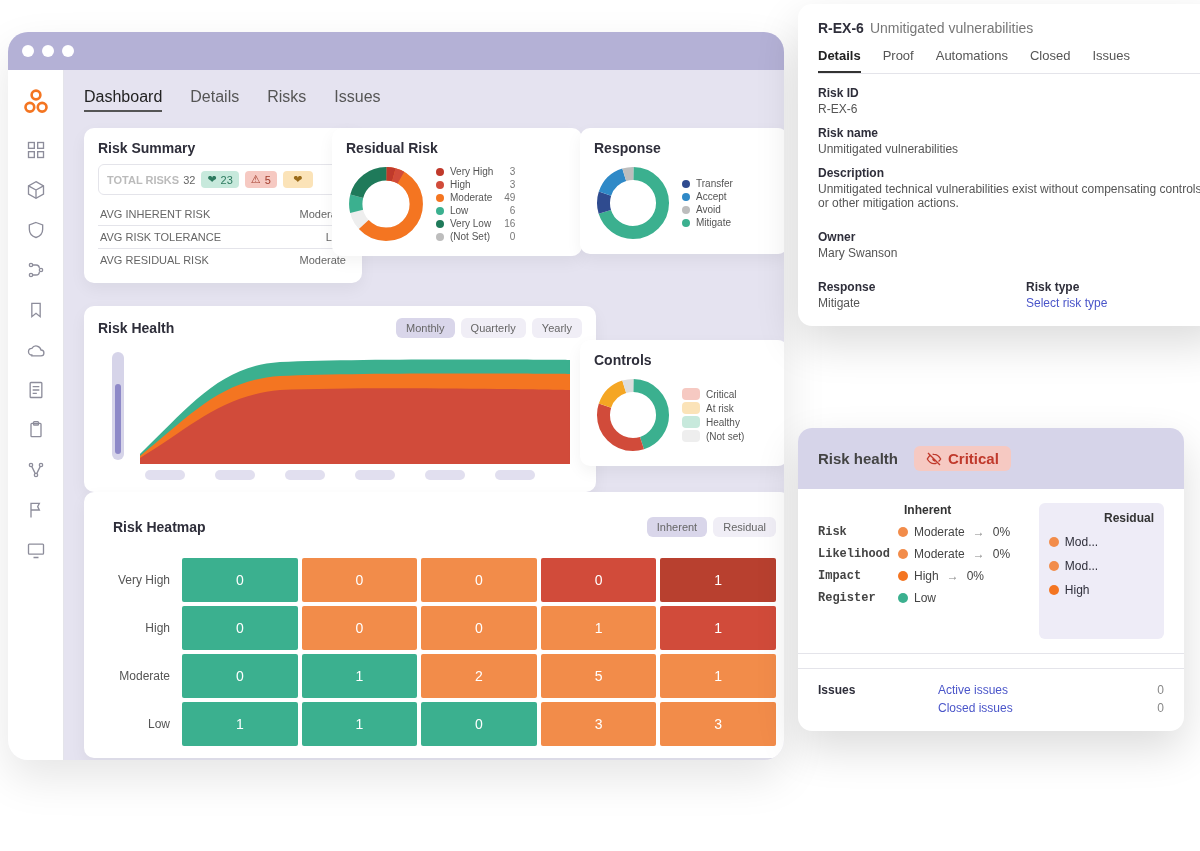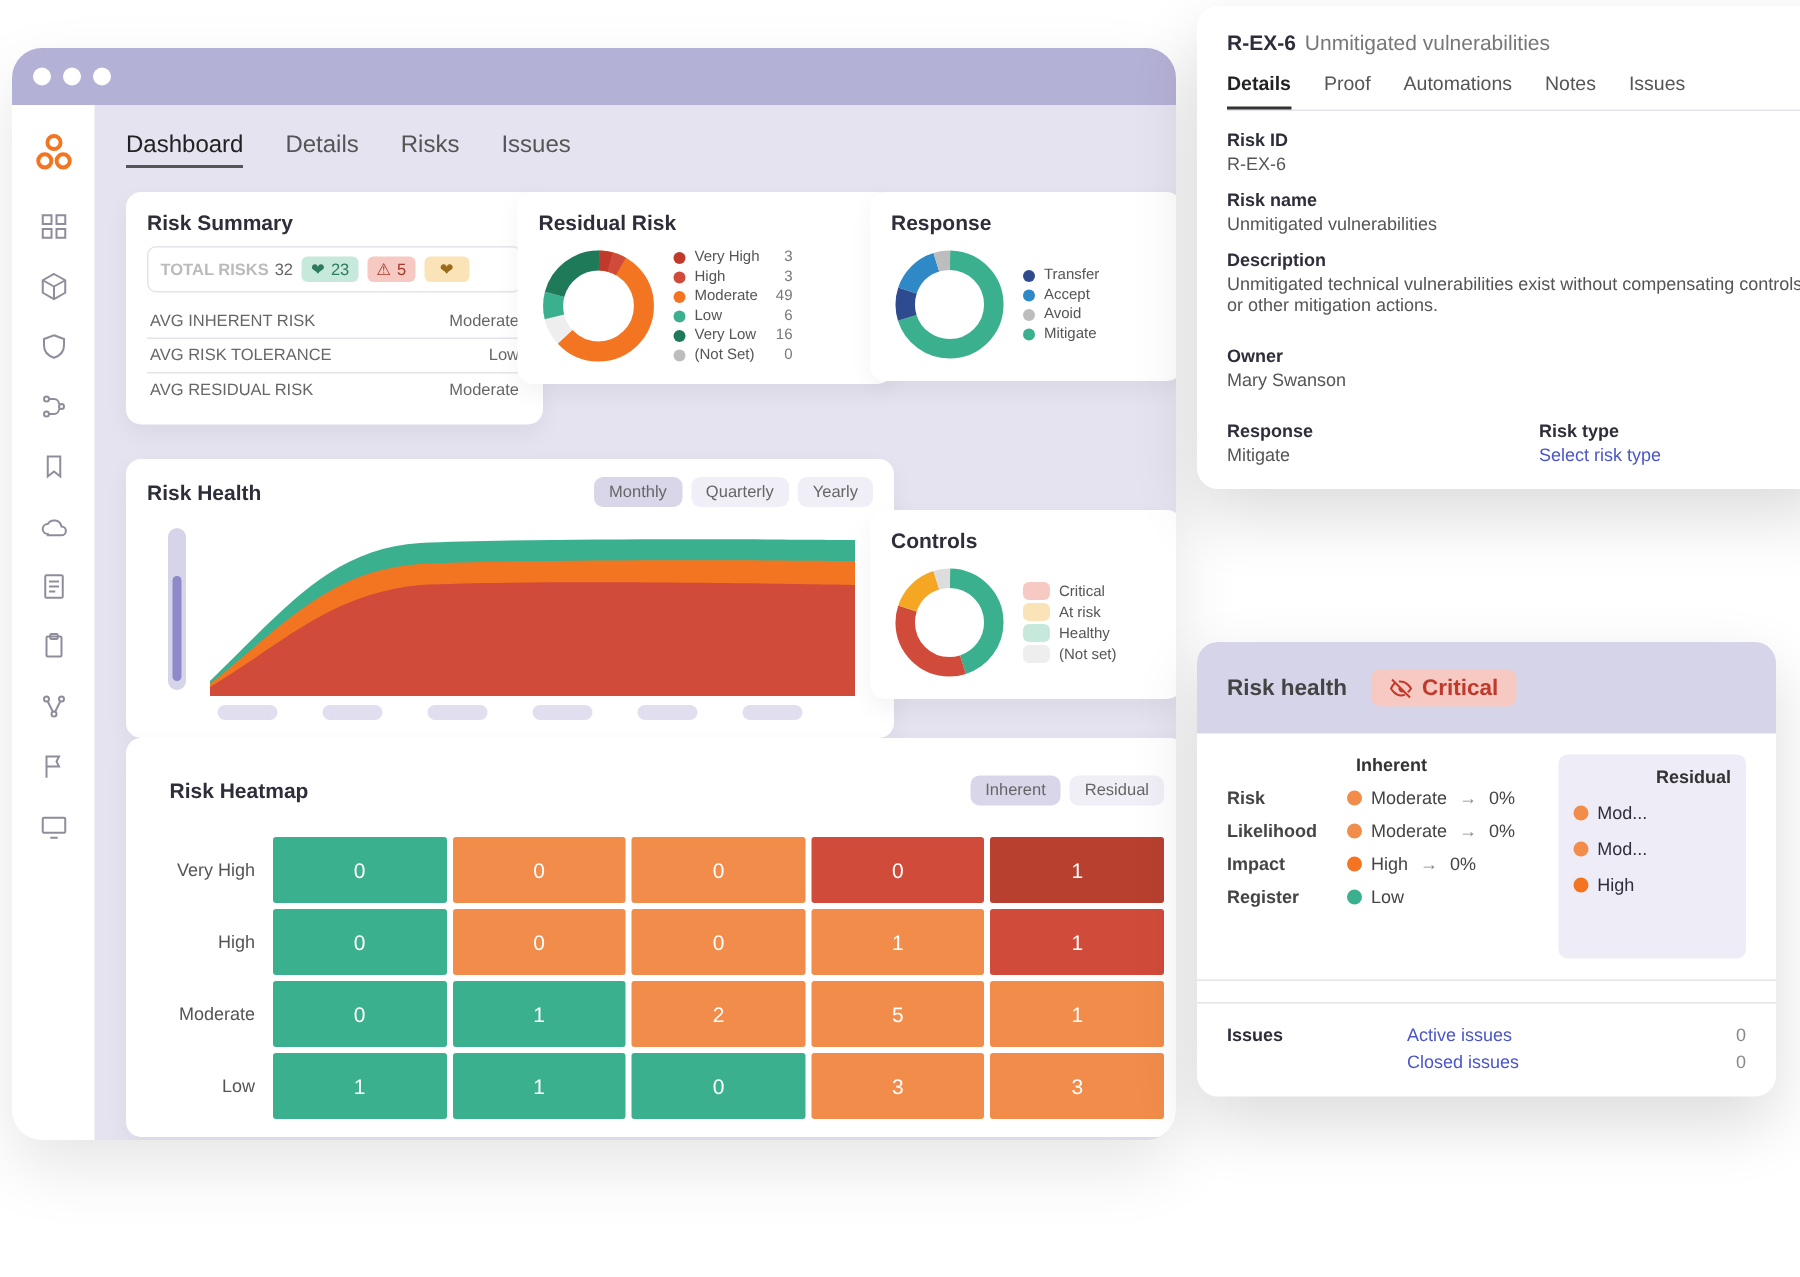--- a/index.html
+++ b/index.html
@@ -56,21 +56,21 @@
   .totals b{color:#bbb;font-weight:600;margin-right:4px;}
   .chip{display:inline-flex;align-items:center;gap:4px;border-radius:4px;padding:2px 6px;font-size:11px;}
   .chip.heart{background:var(--healthy-bg);color:#2d7a5f;}
   .chip.eye{background:var(--critical-bg);color:#a23b2b;}
   .chip.plain{background:#fbe3b8;color:#9a6b1a;width:18px;justify-content:center;}
   .srows{margin-top:8px;font-size:11px;}
   .srow{display:flex;justify-content:space-between;border-top:1px solid var(--line);padding:5px 2px;color:#666;}
   .srow:first-child{border-top:none;}
 
   
-  .residual{position:absolute;left:261px;top:0;width:222px;}
+  .residual{position:absolute;left:248px;top:0;width:222px;}
   .donut-row{display:flex;align-items:center;gap:10px;}
   .legend{font-size:10px;color:#555;}
   .legend .li{display:flex;align-items:center;gap:6px;margin:2px 0;}
   .legend .li .sw{width:8px;height:8px;border-radius:50%;}
   .legend .li .v{margin-left:auto;color:#777;width:16px;text-align:right;}
 
   
   .response{position:absolute;left:496px;top:0;width:180px;}
 
   
@@ -110,21 +110,21 @@
   
   .rhp{position:absolute;left:798px;top:428px;width:386px;background:#fff;border-radius:14px;box-shadow:0 18px 44px rgba(0,0,0,.14);overflow:hidden;font-size:13px;}
   .rhp-head{background:var(--lilac);padding:18px 20px;display:flex;align-items:center;gap:16px;}
   .rhp-head .t{font-weight:600;color:#444;font-size:15px;}
   .critical-pill{background:var(--critical-bg);color:var(--critical-text);font-weight:600;font-size:15px;border-radius:6px;padding:4px 12px;display:inline-flex;align-items:center;gap:6px;}
   .rhp-body{padding:14px 20px 16px;}
   .cols{display:flex;}
   .cols .cl{flex:1;}
   .cols .hd{font-size:12px;font-weight:700;color:#333;margin-bottom:8px;}
   .rk-row{display:flex;align-items:center;font-size:12px;color:#444;margin:8px 0;}
-  .rk-row .lab{width:80px;font-weight:700;}
+  .rk-row .lab{width:80px;font-weight:700;font-family:Liberation Mono, monospace;}
   .rk-row .dot2{width:10px;height:10px;border-radius:50%;margin-right:6px;}
   .rk-row .arrow{margin:0 8px;color:#888;}
   .residual-box{background:#eeecf7;border-radius:6px;padding:8px 10px;}
   .residual-box .hd{text-align:right;}
   .residual-box .rr{display:flex;align-items:center;font-size:12px;margin:10px 0;}
   .sep{height:1px;background:var(--line);margin:14px -20px;}
   .rat{display:flex;align-items:center;gap:22px;margin:10px 0;}
   .rat .l{font-size:12px;font-weight:700;max-width:80px;}
   .rat .box{width:26px;height:26px;background:#eceaf4;border-radius:6px;}
   .iss-row{display:flex;align-items:center;font-size:12px;}
@@ -410,21 +410,21 @@
       </div>
     </div>
   </div>
 
   <div class="detail">
     <h3><span class="rid">R-EX-6</span><span class="rname">Unmitigated vulnerabilities</span></h3>
     <div class="dtabs">
       <span class="dt active">Details</span>
       <span class="dt">Proof</span>
       <span class="dt">Automations</span>
-      <span class="dt">Notes</span>
+      <span class="dt">Closed</span>
       <span class="dt">Issues</span>
     </div>
     <div class="field-l">Risk ID</div>
     <div class="field-v">R-EX-6</div>
     <div class="field-l">Risk name</div>
     <div class="field-v">Unmitigated vulnerabilities</div>
     <div class="field-l">Description</div>
     <div class="field-v">Unmitigated technical vulnerabilities exist without compensating controls or other mitigation actions.</div>
     <div class="two">
       <div>

